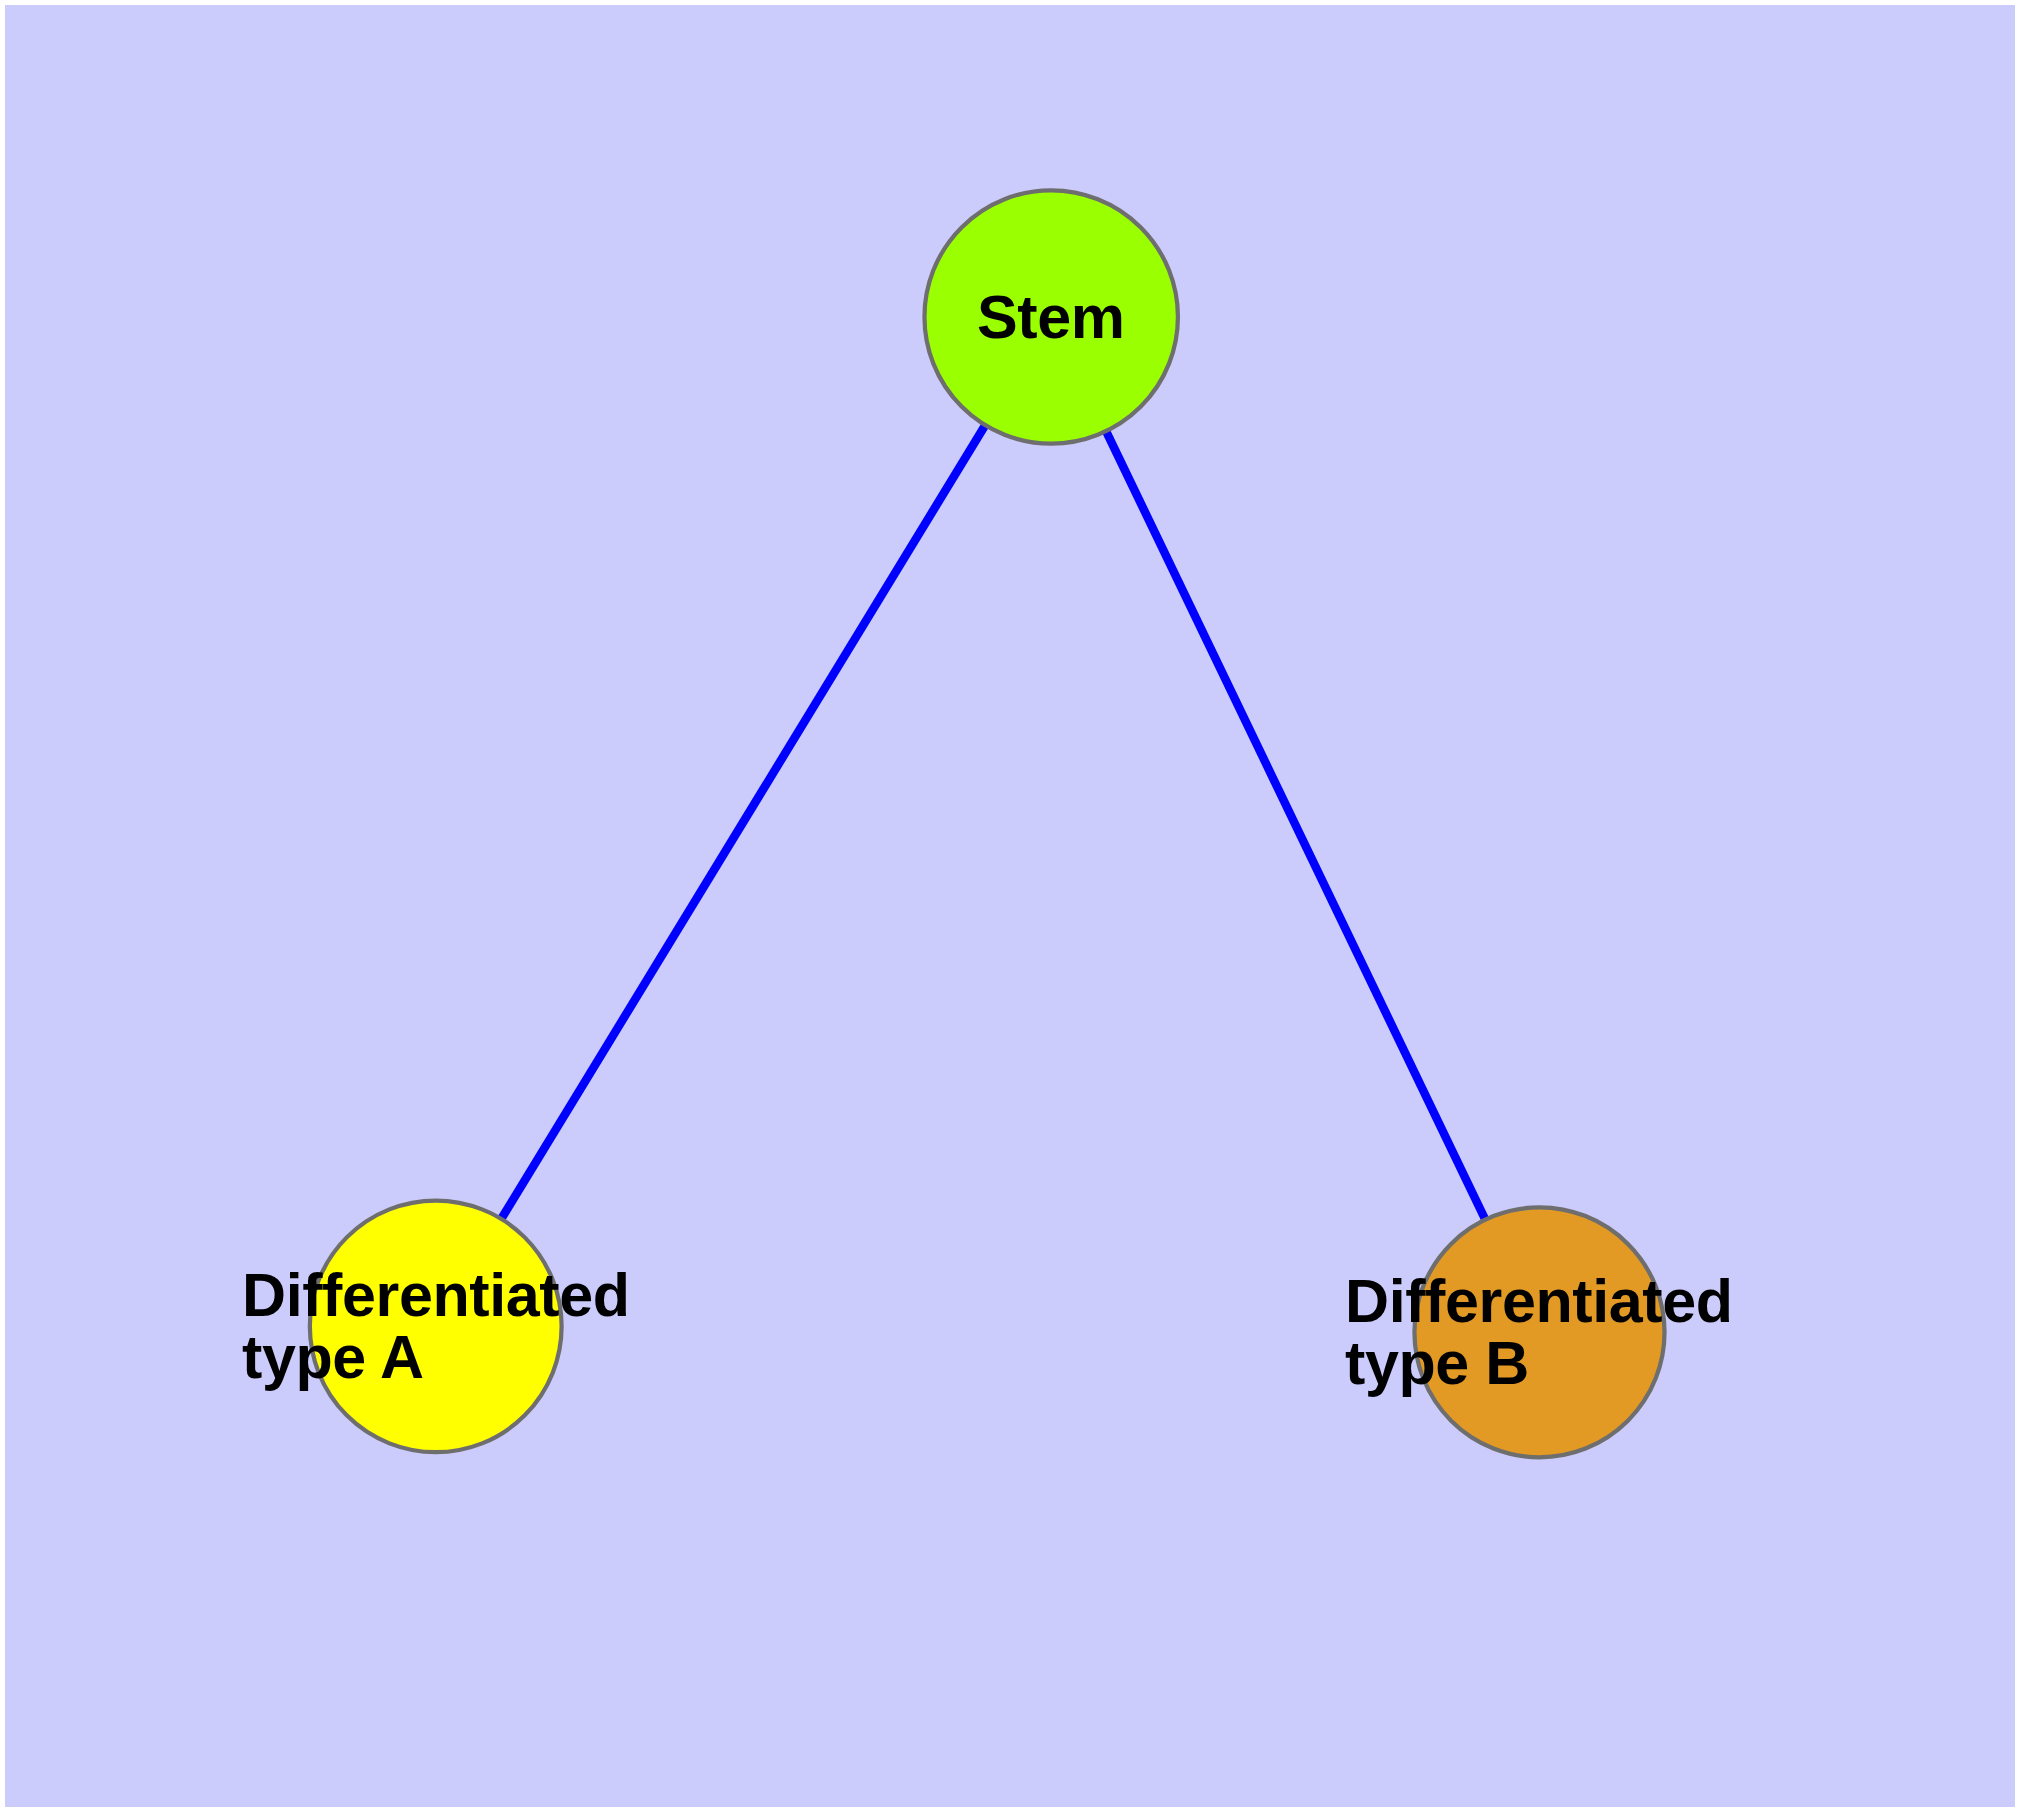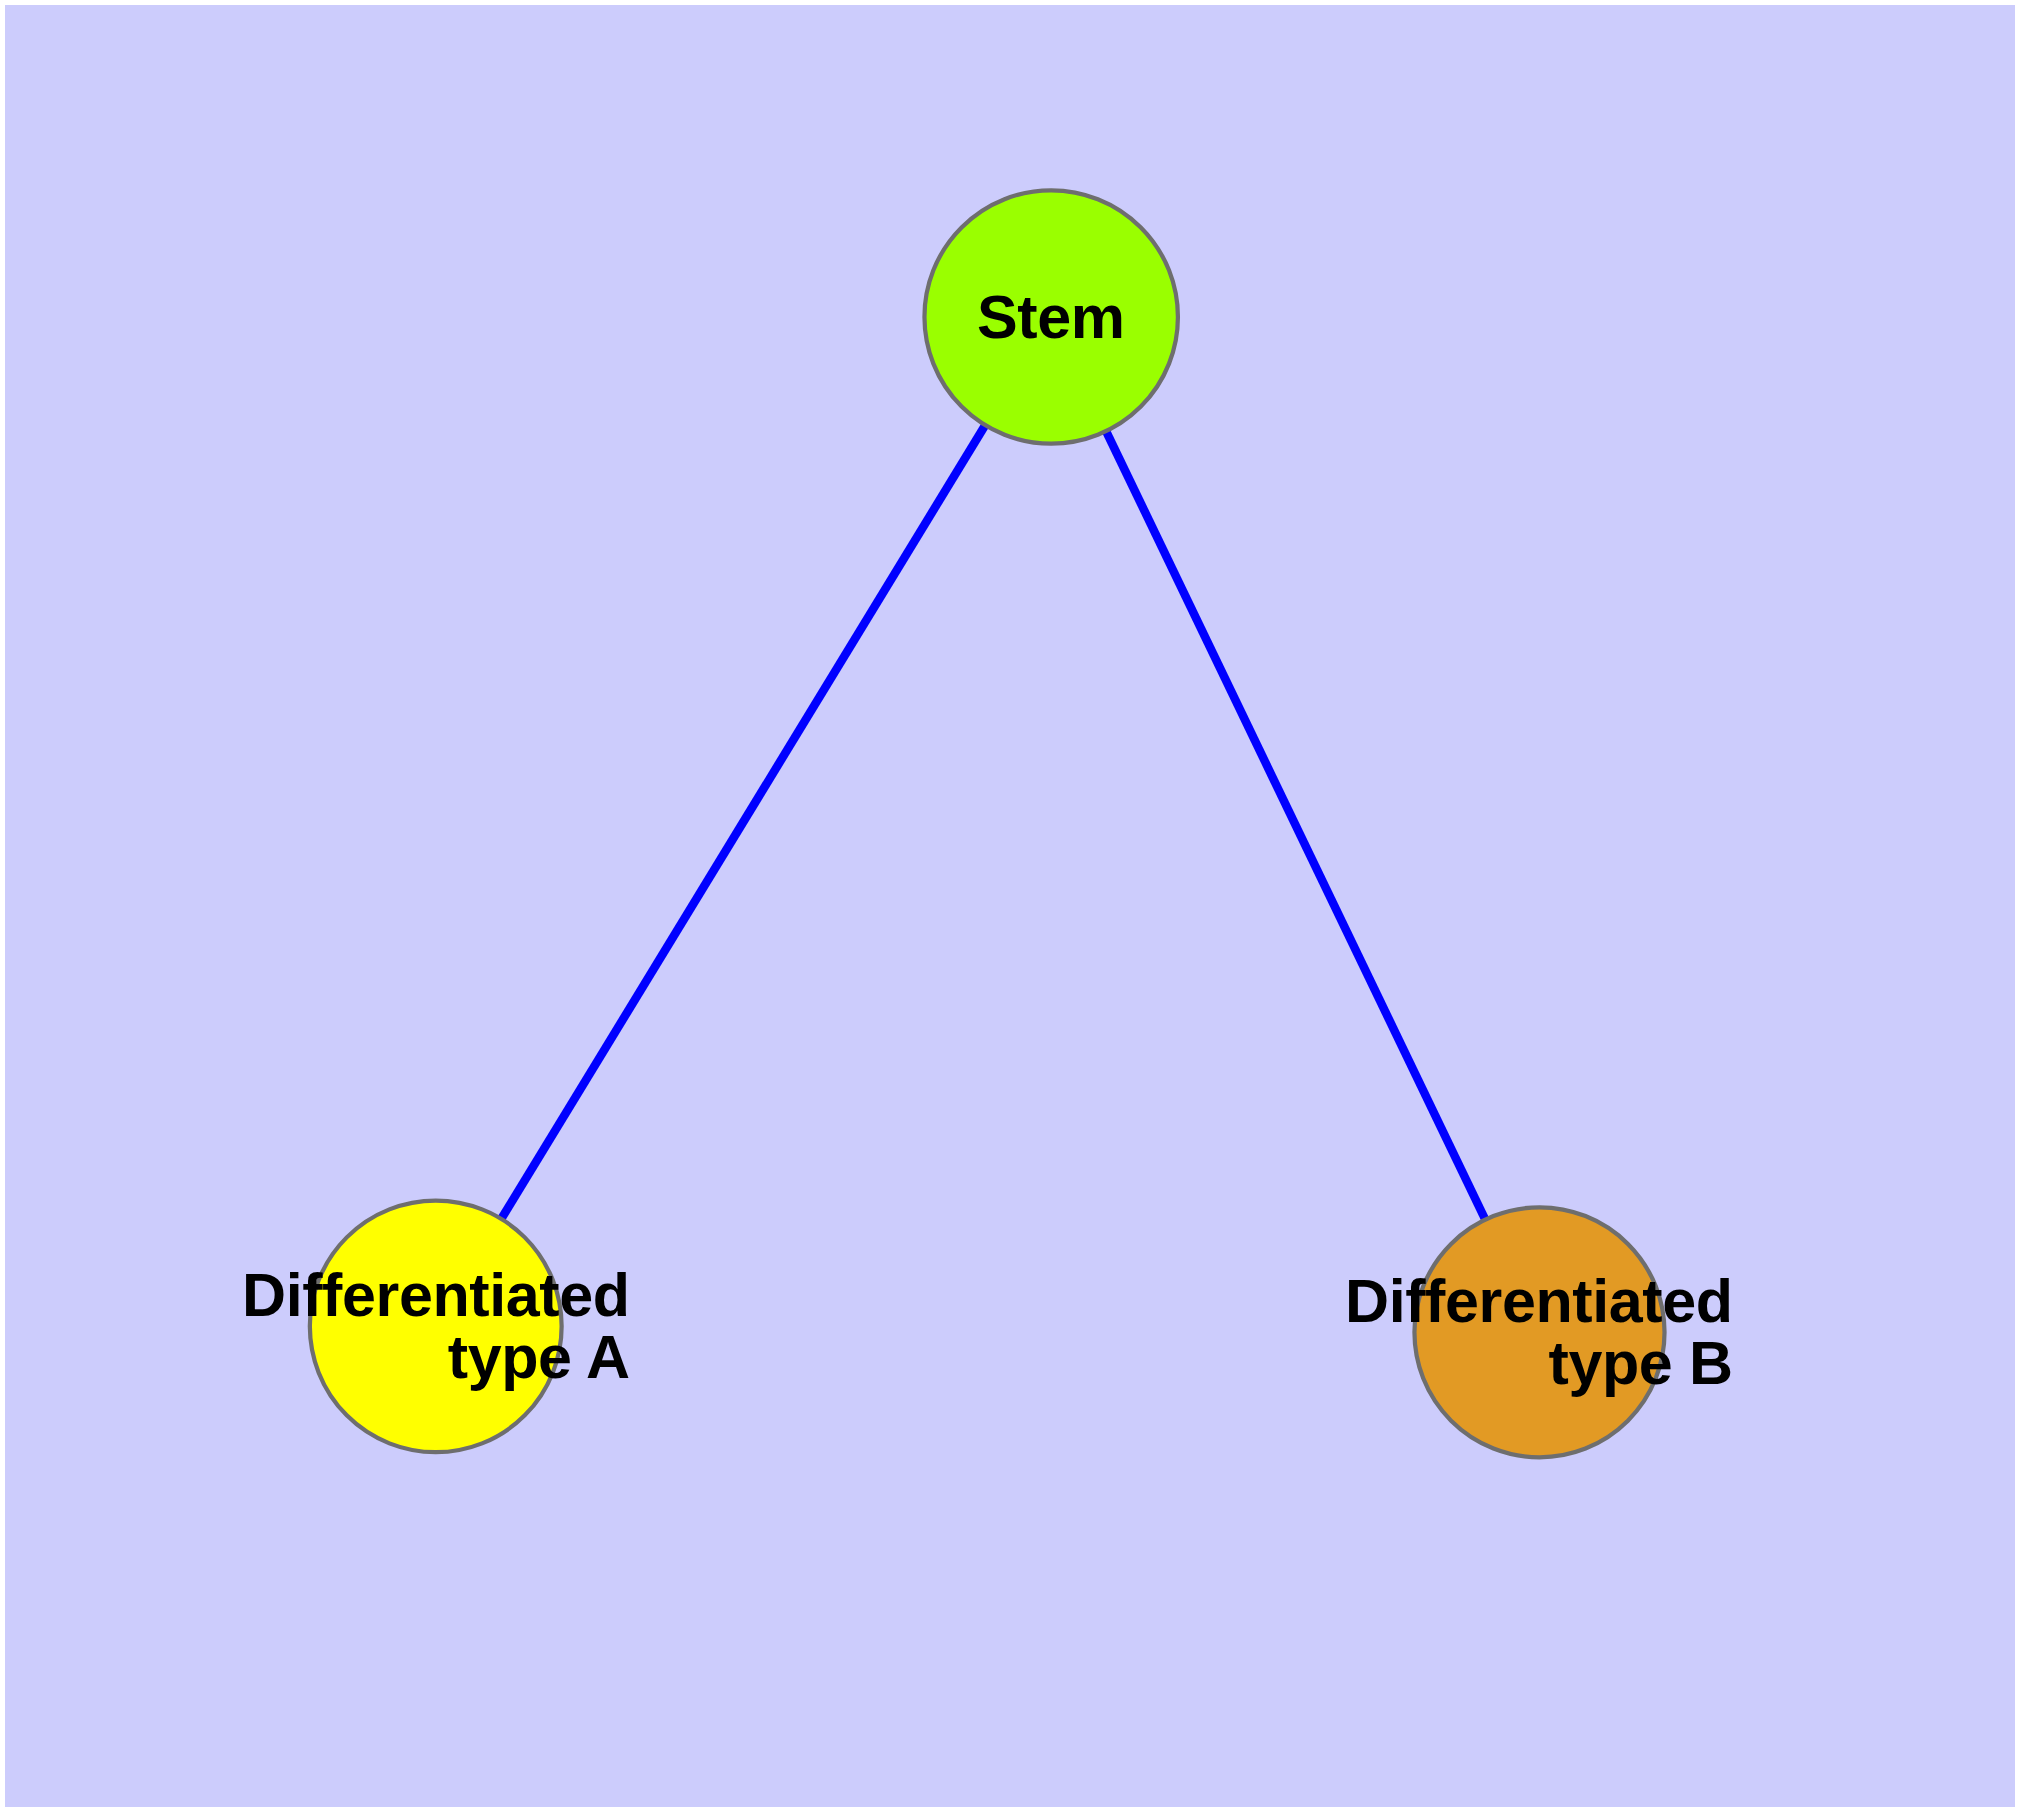--- a/index.html
+++ b/index.html
@@ -25,21 +25,21 @@
   }
   #graph-svg {
     position: absolute;
     left: 0;
     top: 0;
     width: 2021px;
     height: 1812px;
   }
   .node-label {
     position: absolute;
-    text-align: right;
+    text-align: left;
     font-weight: bold;
     color: #000000;
     line-height: 1.02;
     white-space: pre;
     letter-spacing: -0.4px;
     pointer-events: none;
   }
 </style>
 </head>
 <body>

